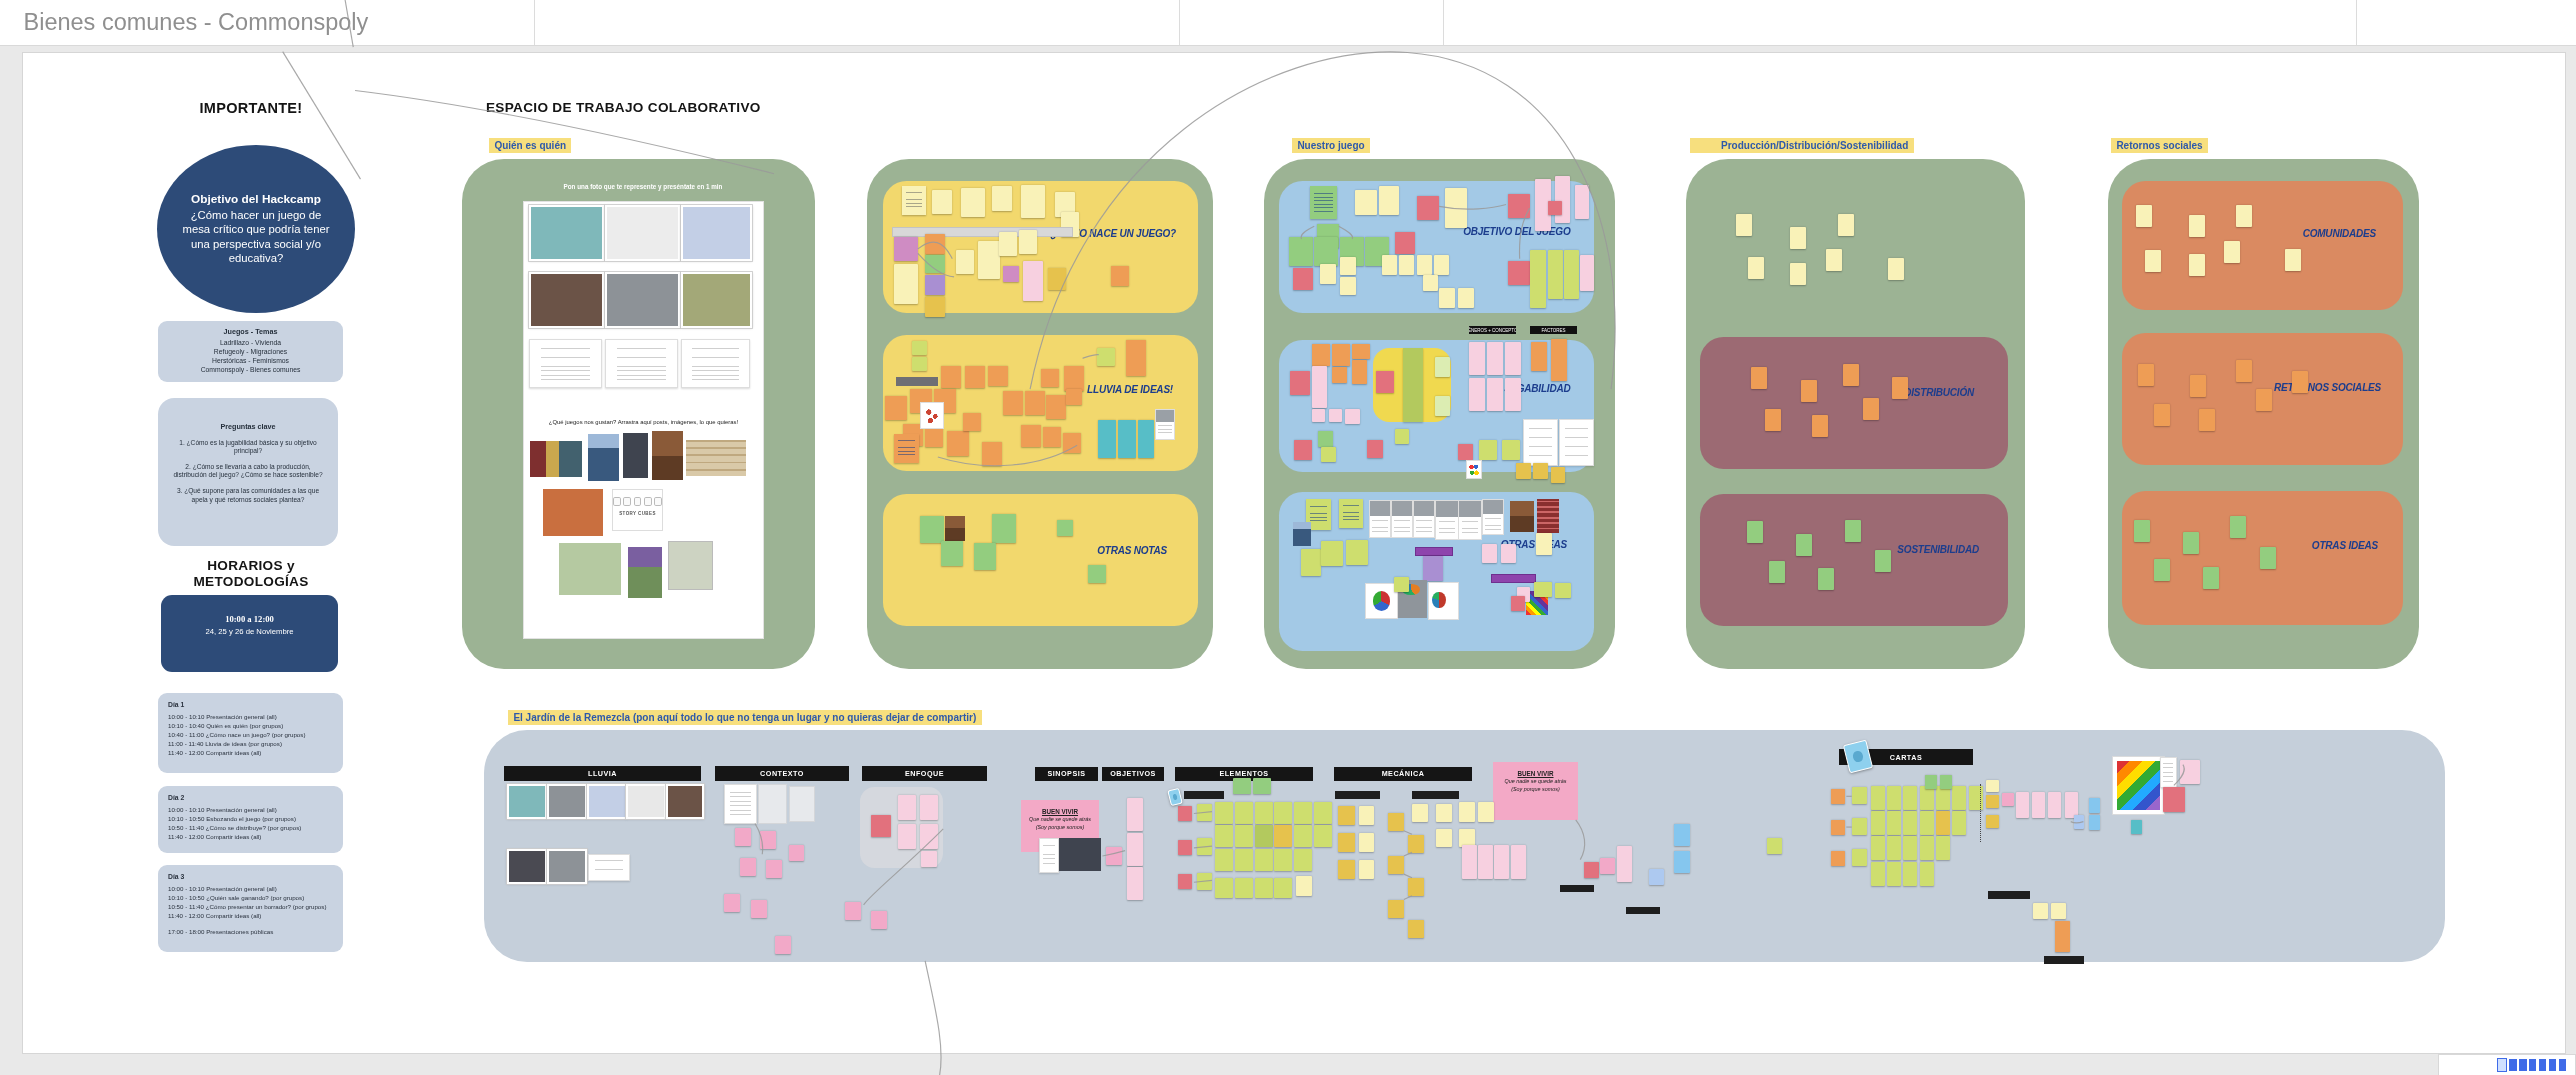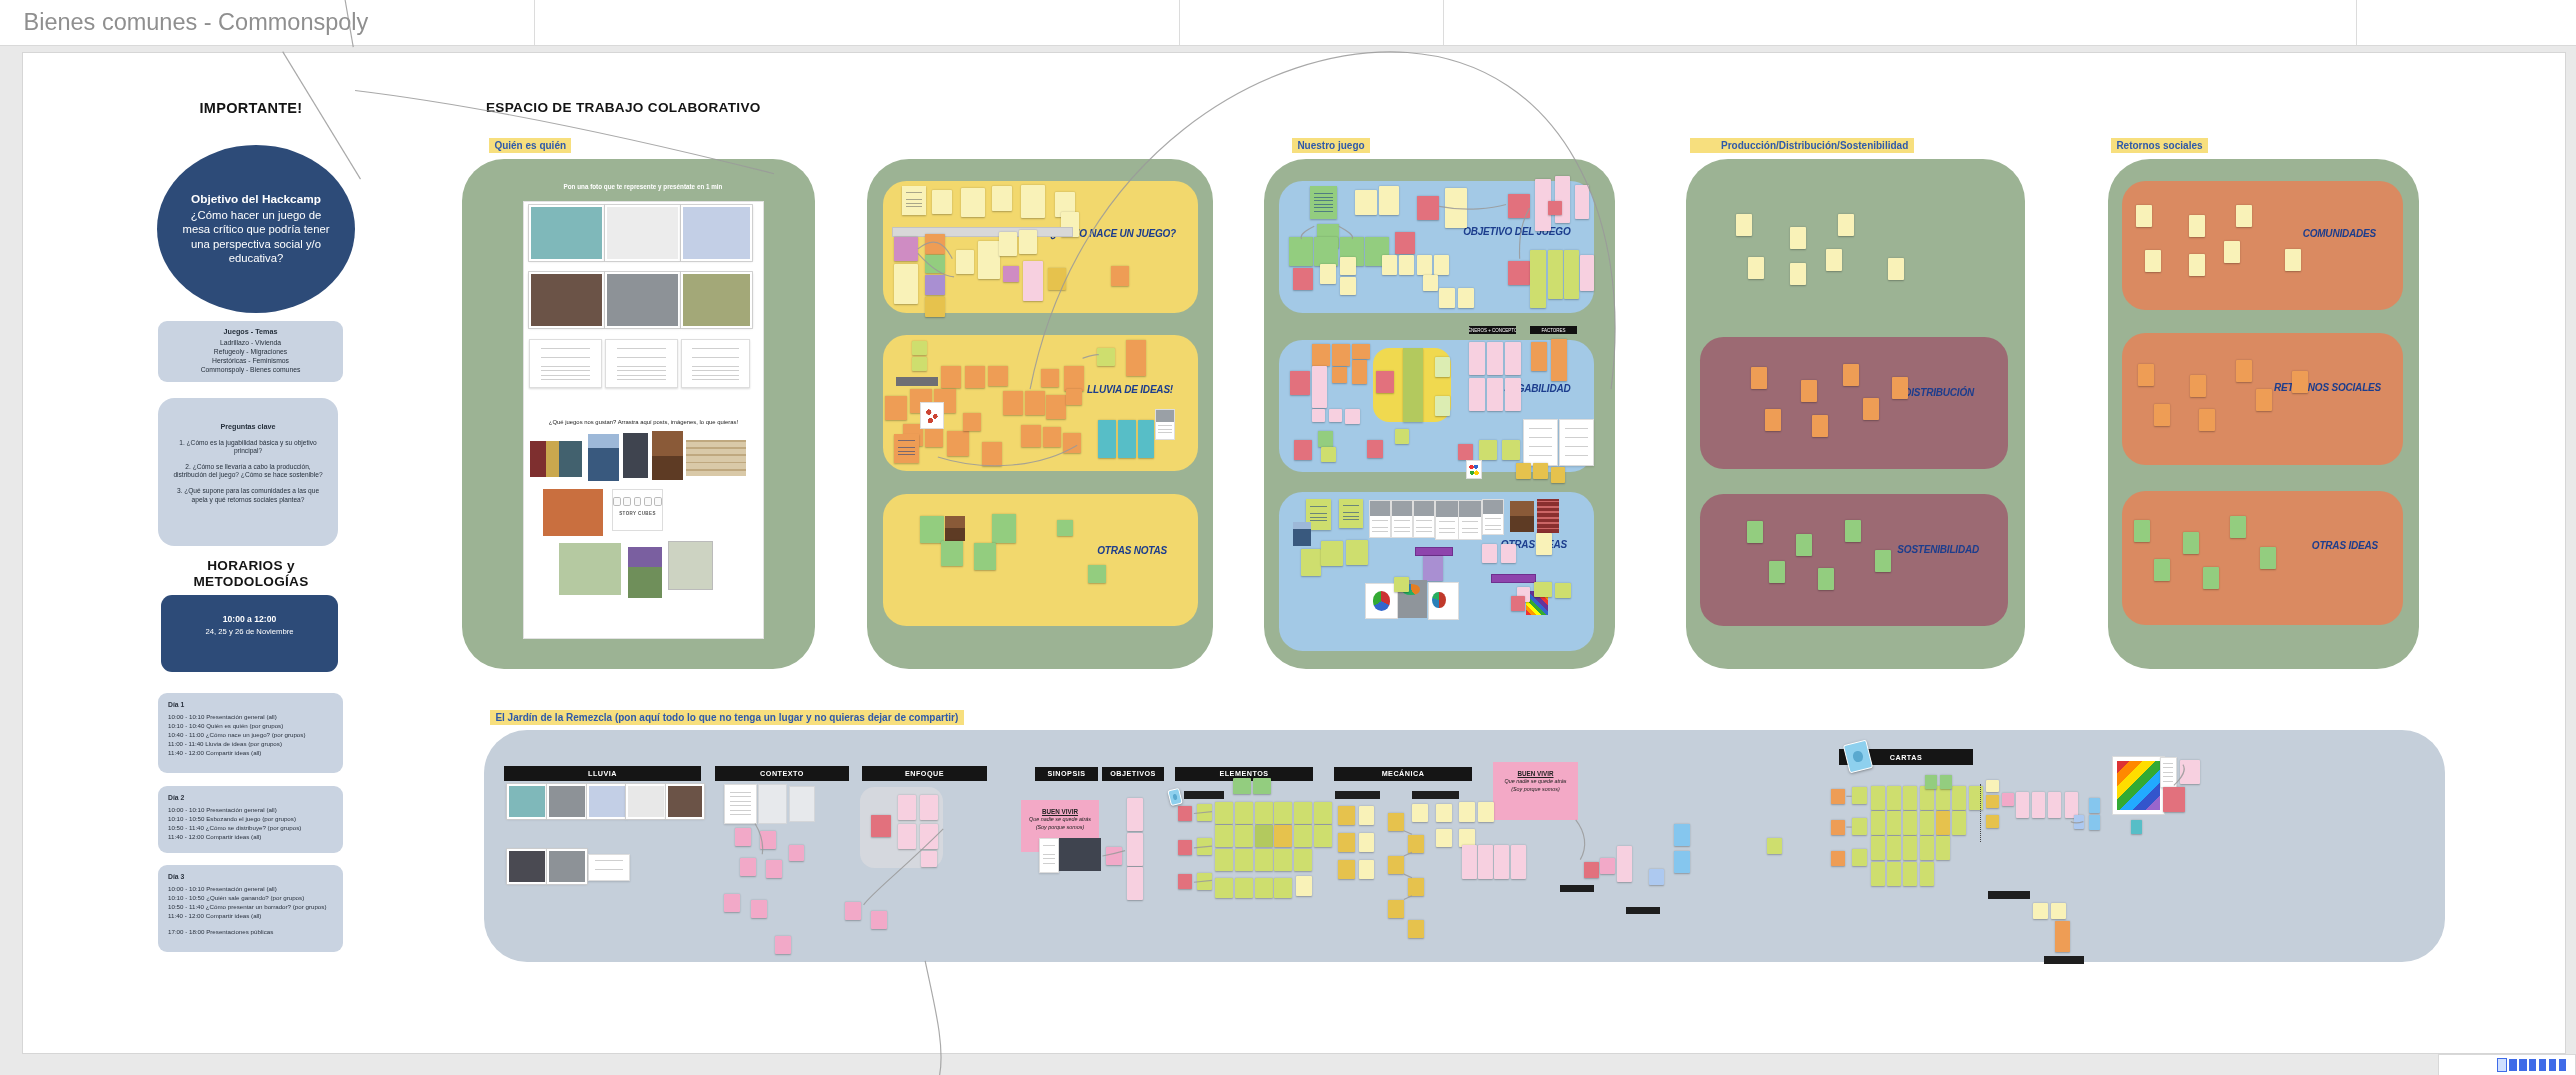--- a/index.html
+++ b/index.html
@@ -14,21 +14,21 @@
   .bighdr{position:absolute;font-weight:800;color:#141414;letter-spacing:0.3px;}
   .circle{position:absolute;left:157px;top:145px;width:198px;height:168px;border-radius:50%;background:#2d4b78;display:flex;flex-direction:column;align-items:center;justify-content:center;text-align:center;color:#fff;}
   .c-title{font-size:11.8px;font-weight:700;width:158px;}
   .c-body{font-size:11.3px;line-height:1.28;width:156px;margin-top:1.8px;}
   .card{position:absolute;background:#c9d3e1;border-radius:9px;color:#26303c;}
   .card-title{font-size:7.2px;font-weight:700;text-align:center;margin-top:6.3px;}
   .card-lines{font-size:6.8px;text-align:center;line-height:1.32;margin-top:2.7px;}
   .pg-title{font-size:7.2px;font-weight:700;text-align:center;margin-top:24.4px;}
   .pg-item{font-size:6.6px;text-align:center;margin:7.2px 12.7px 0 12.7px;line-height:1.3;}
   .bluebox{position:absolute;background:#2d4b78;border-radius:11px;color:#fff;text-align:center;}
-  .bb-time{font-size:8.6px;font-weight:700;margin-top:19px;}
+  .bb-time{font-size:8.6px;font-weight:700;margin-top:19px;font-family:Liberation Serif, serif;}
   .bb-dates{font-size:7.7px;margin-top:2.7px;}
   .daycard{position:absolute;background:#c9d3e1;border-radius:9px;color:#2a323e;}
   .day-title{font-size:6.8px;font-weight:700;margin:8.1px 0 4.5px 10px;}
   .day-line{font-size:6.2px;line-height:1.45;margin-left:10px;margin-right:5.4px;}
   .day-line:empty{height:7.2px;}
   
   .frame{position:absolute;background:#9cb394;border-radius:42px;}
   .flabel{position:absolute;background:#f7df7e;color:#2e59aa;font-weight:700;font-size:10px;padding:1.8px 5.4px;white-space:nowrap;}
   .zone{position:absolute;border-radius:23.5px;}
   .zy{background:#f2d86d;} .zb{background:#a3c9e6;} .zm{background:#9c6a73;} .zs{background:#da8a61;}
@@ -236,21 +236,21 @@
   <div class="zone zs" style="left:2122px;top:181px;width:281px;height:129px;">
     <div class="zlabel" style="right:27px;top:47px;">COMUNIDADES</div>
   </div>
   <div class="zone zs" style="left:2122px;top:333px;width:281px;height:132px;">
     <div class="zlabel" style="right:22px;top:49px;">RETORNOS SOCIALES</div>
   </div>
   <div class="zone zs" style="left:2122px;top:491px;width:281px;height:134px;">
     <div class="zlabel" style="right:25px;top:49px;">OTRAS IDEAS</div>
   </div>
 
-  <div class="flabel" style="left:490px;top:710px;">El Jardín de la Remezcla (pon aquí todo lo que no tenga un lugar y no quieras dejar de compartir)</div>
+  <div class="flabel" style="left:508px;top:710px;">El Jardín de la Remezcla (pon aquí todo lo que no tenga un lugar y no quieras dejar de compartir)</div>
   <div class="garden"></div>
   <div class="gbar-big" style="left:504px;top:766px;width:197px;height:14.5px;">LLUVIA</div>
   <div class="gbar-big" style="left:715px;top:766px;width:134px;height:14.5px;">CONTEXTO</div>
   <div class="gbar-big" style="left:862px;top:766px;width:125px;height:14.5px;">ENFOQUE</div>
   <div class="gbar-big" style="left:1035px;top:767px;width:63px;height:13.6px;">SINOPSIS</div>
   <div class="gbar-big" style="left:1102px;top:767px;width:62px;height:13.6px;">OBJETIVOS</div>
   <div class="gbar-big" style="left:1175px;top:767px;width:138px;height:13.6px;">ELEMENTOS</div>
   <div class="gbar-big" style="left:1334px;top:767px;width:138px;height:13.6px;">MECÁNICA</div>
   <div class="gbar-big" style="left:1839px;top:749px;width:134px;height:16.3px;">CARTAS</div>
 

